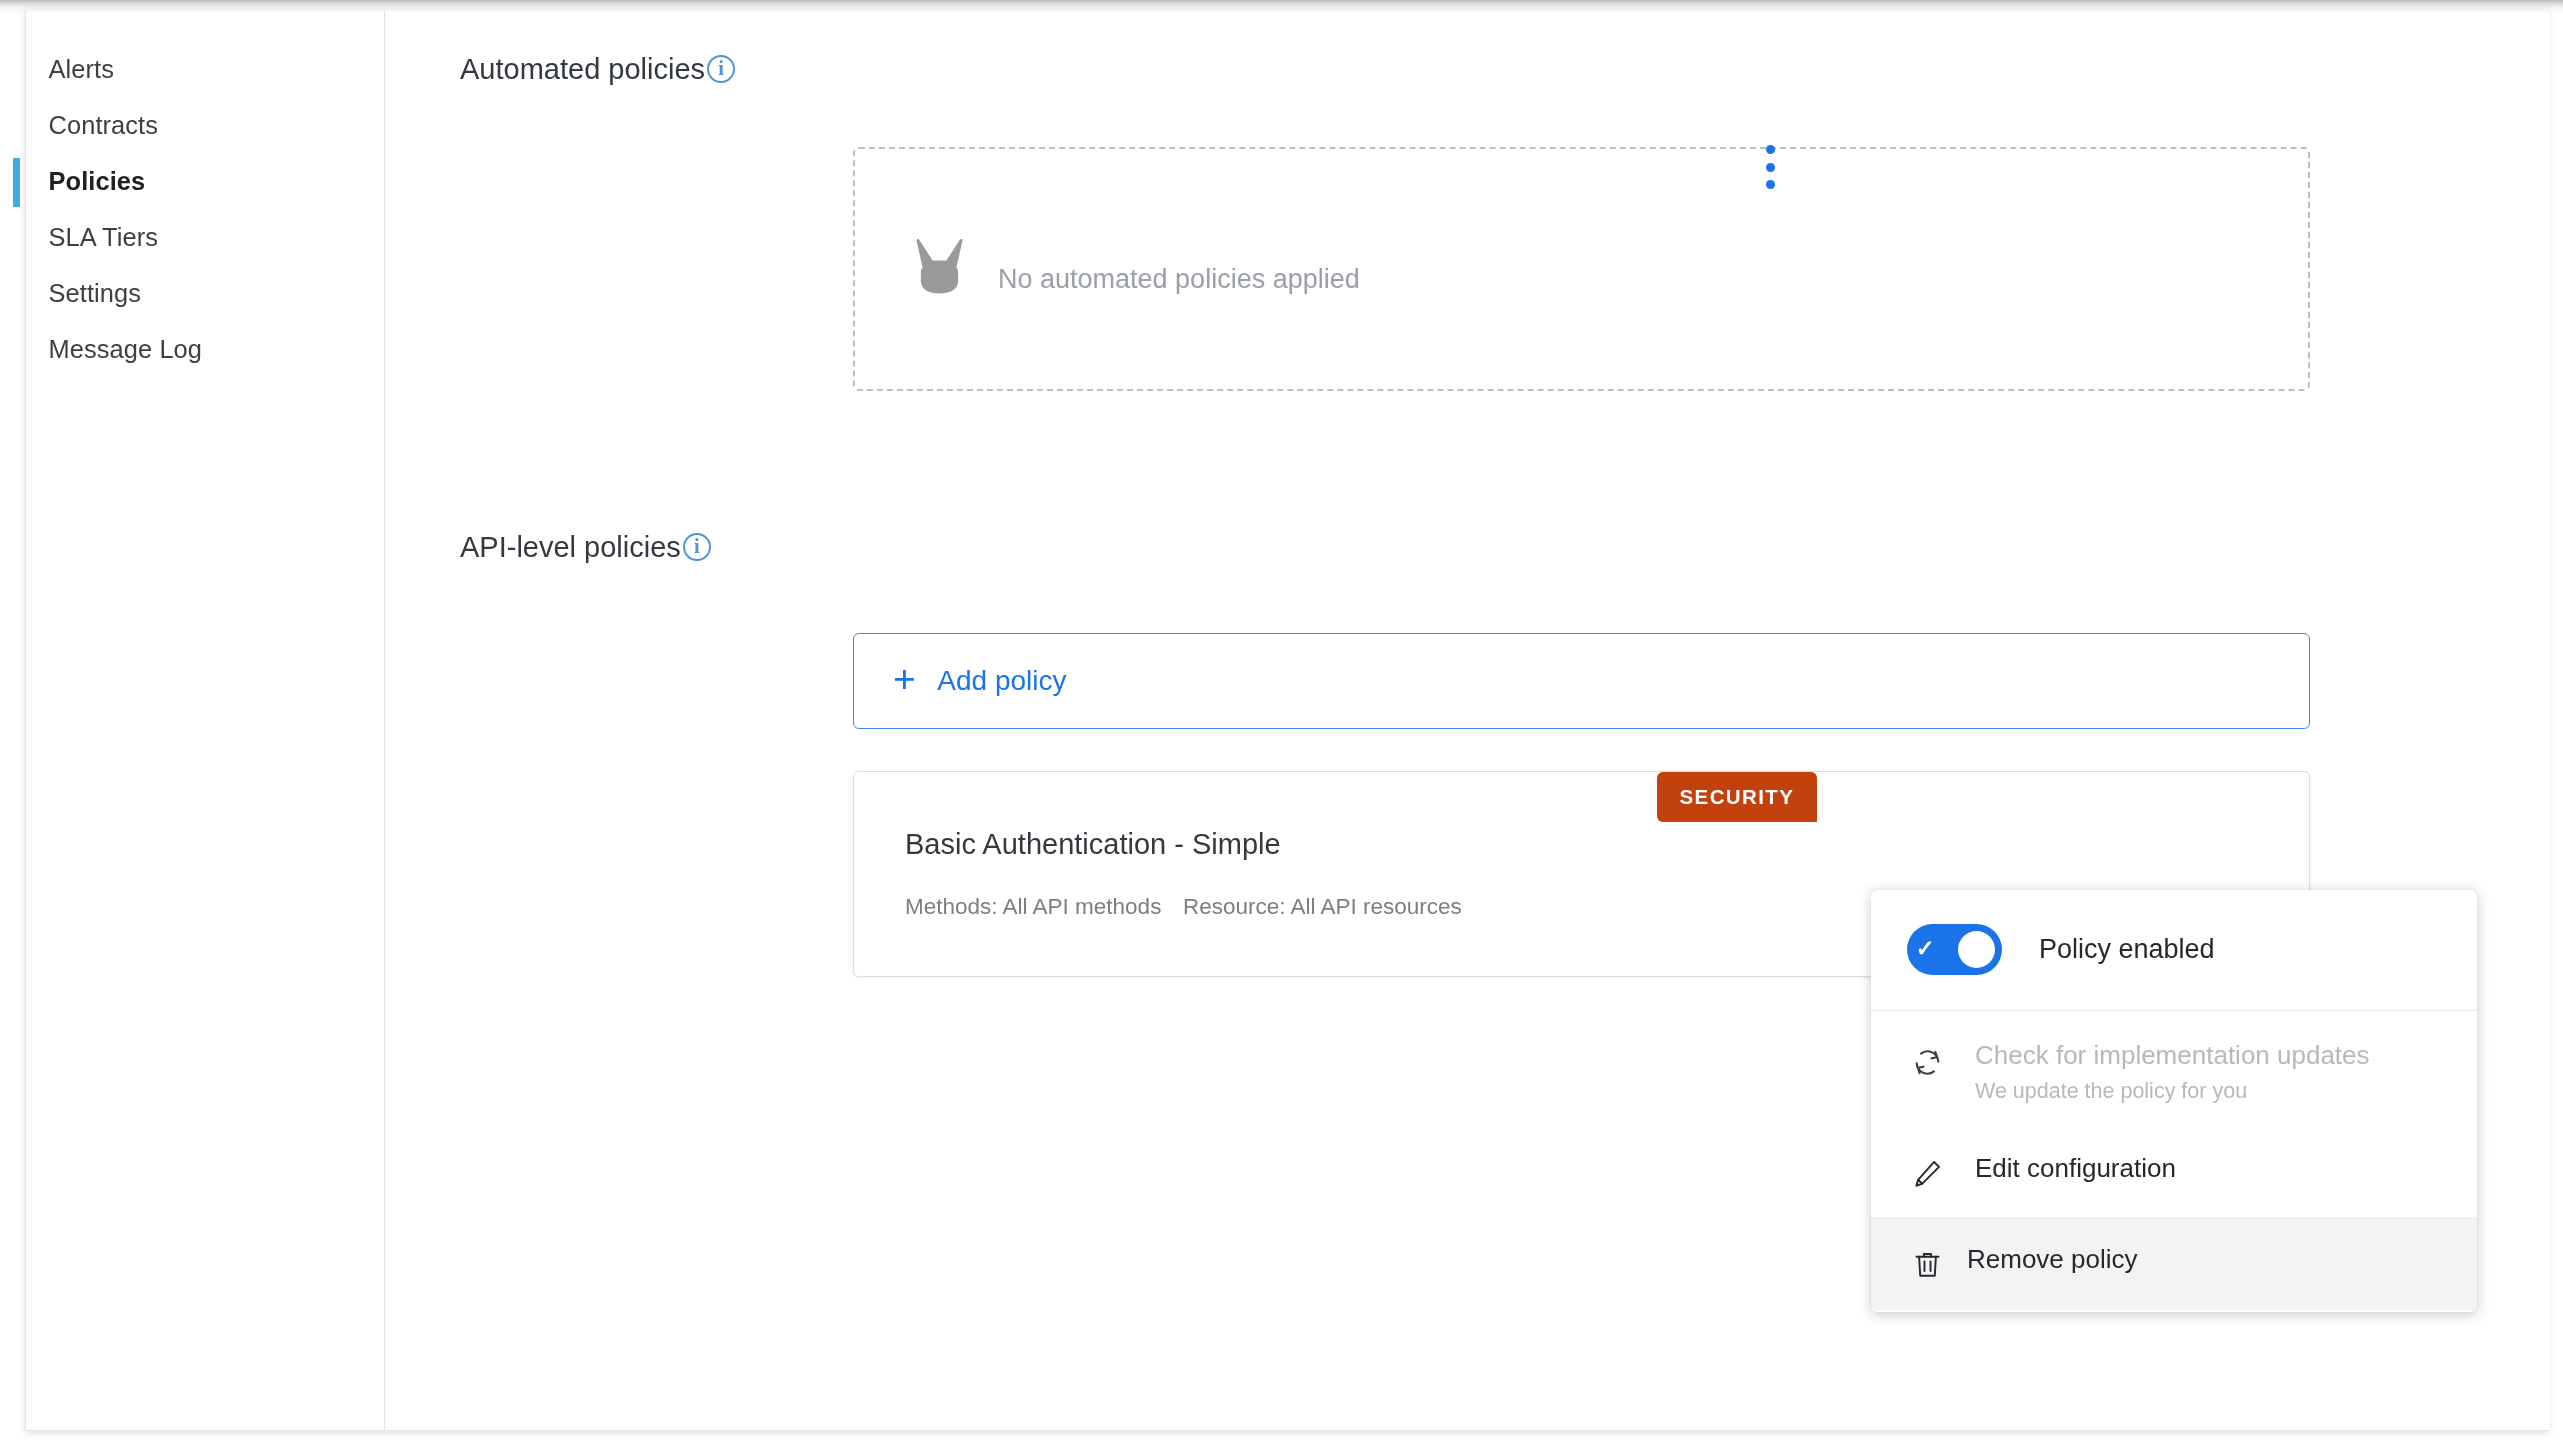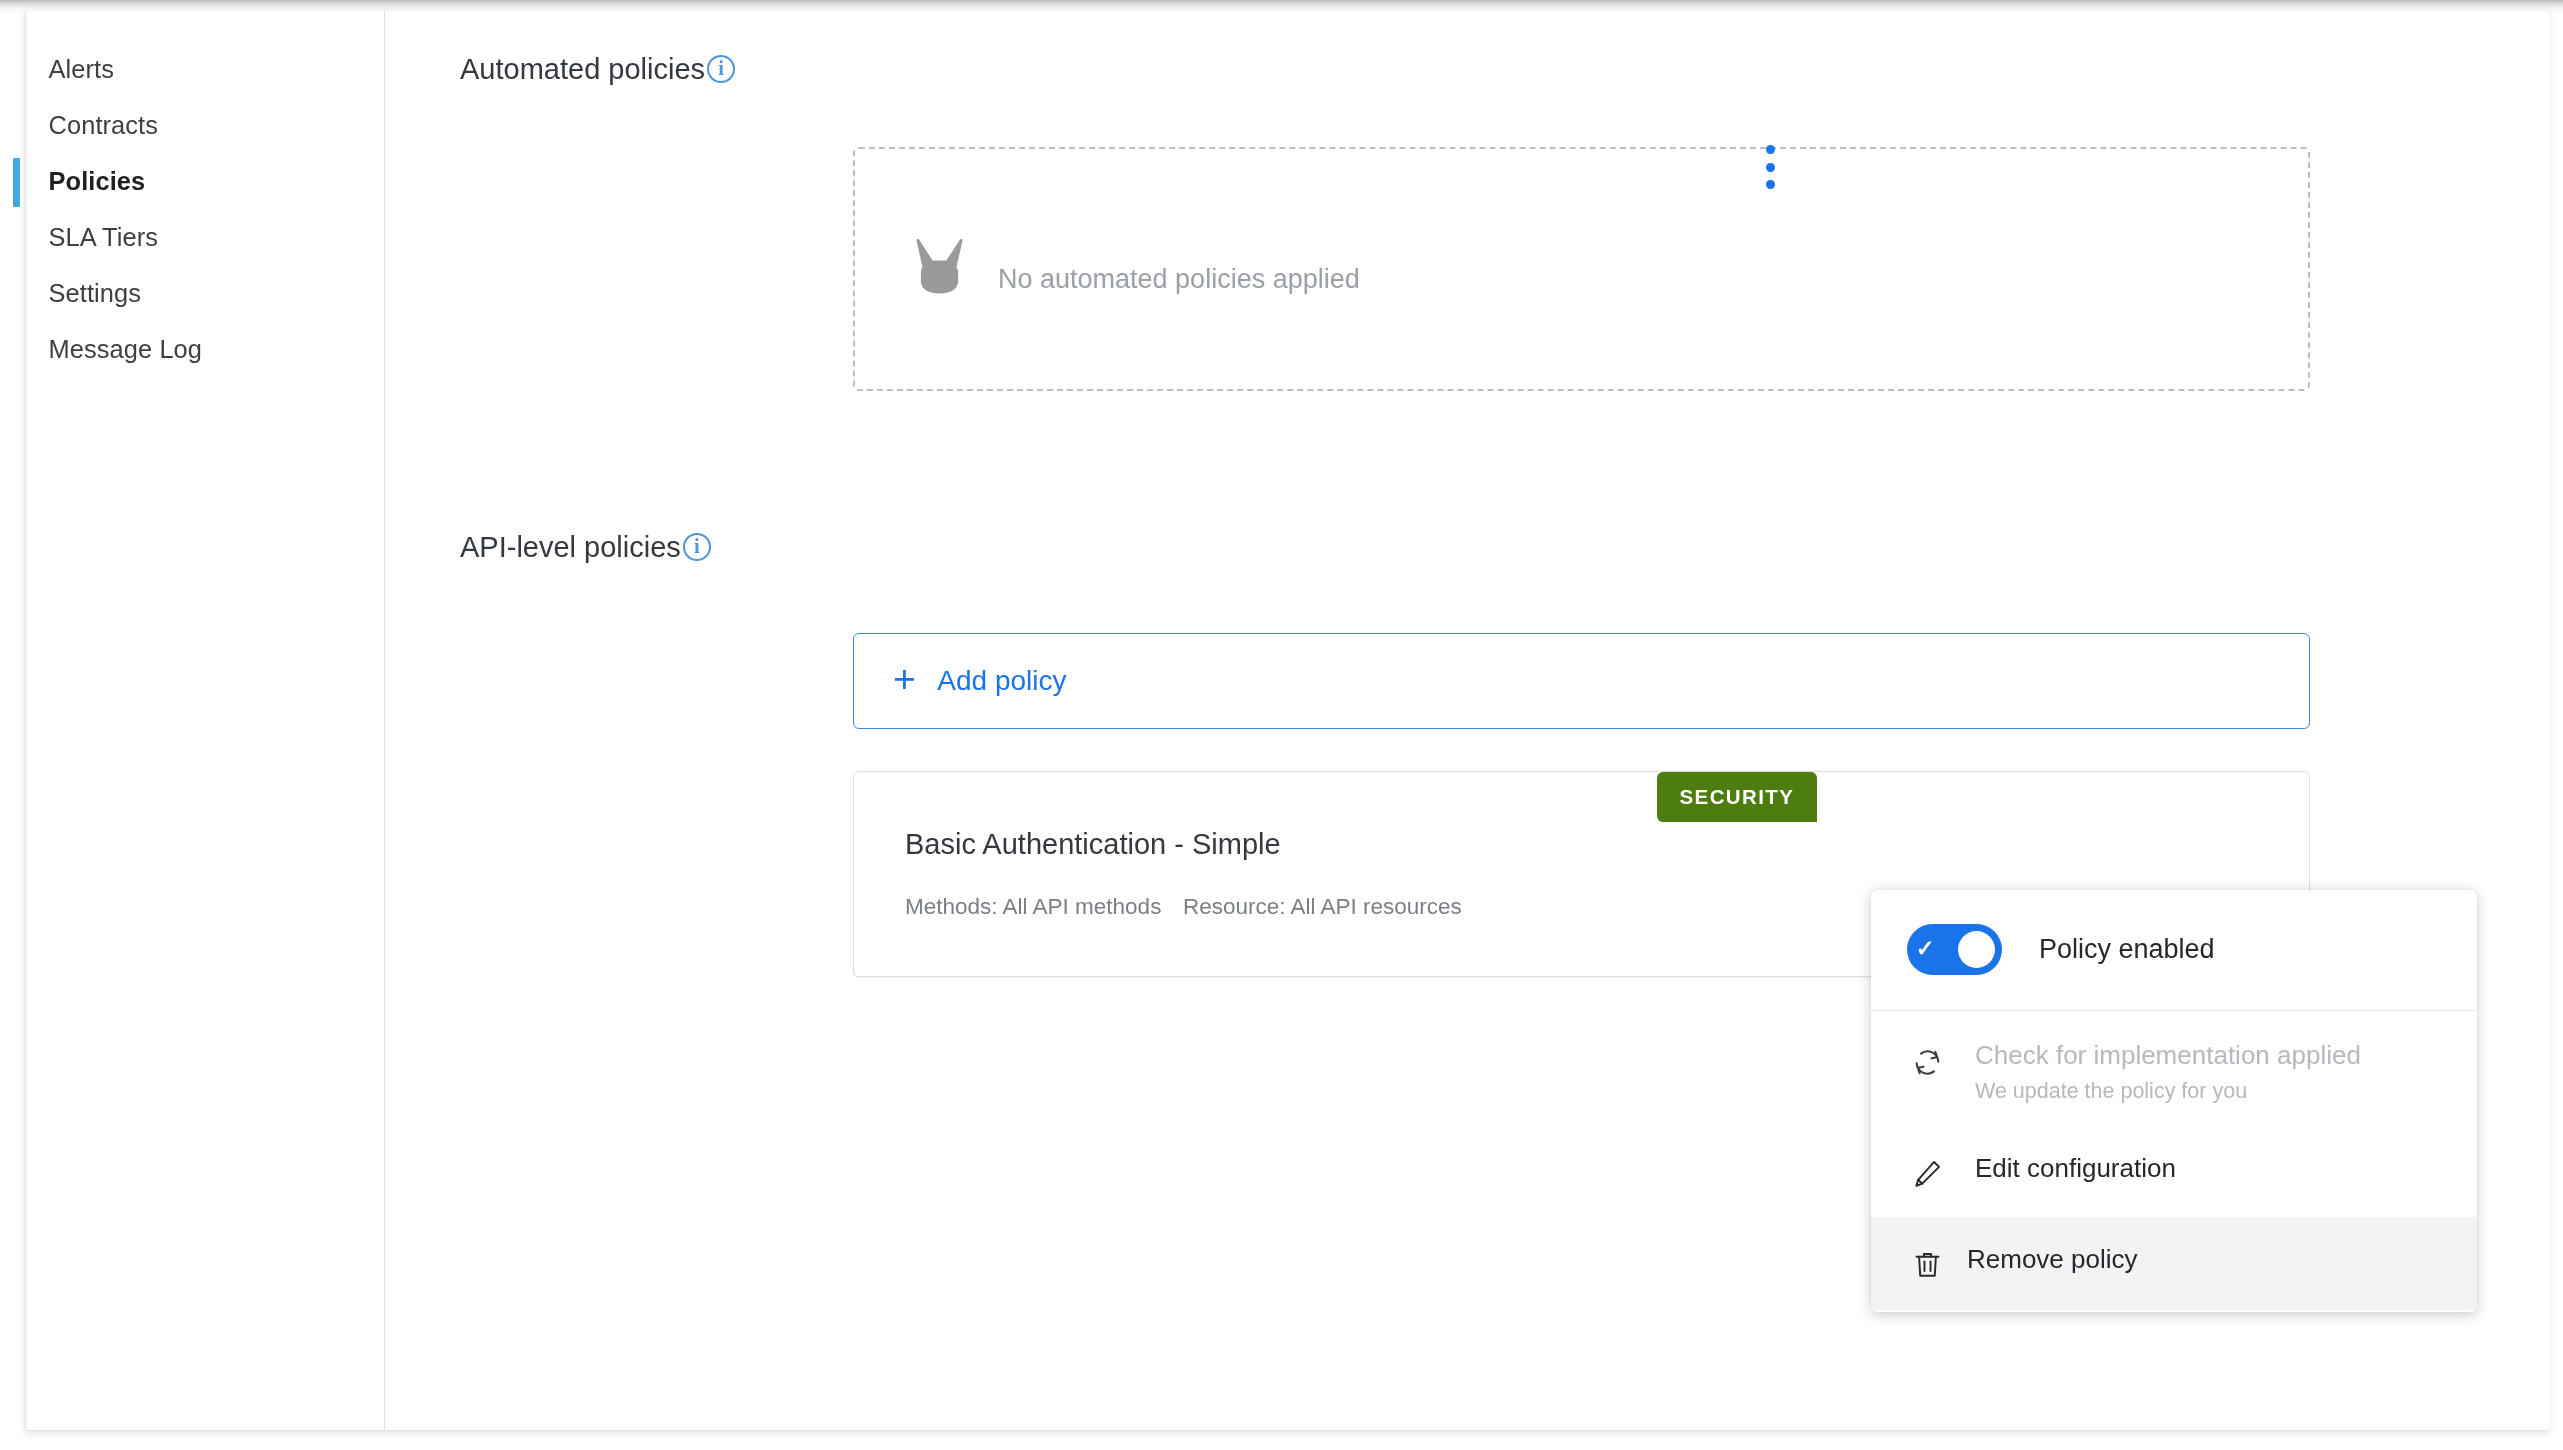--- a/index.html
+++ b/index.html
@@ -173,21 +173,21 @@
     background: #ffffff;
     border: 1px solid #dcdddf;
     border-radius: 5.9px;
     box-shadow: 0 1px 2.9px rgba(0,0,0,0.07);
   }
   #policy-badge {
     position: absolute;
     left: 1270px; top: 761px;
     height: 50px;
     padding: 0 22.5px;
-    background: #4d7c0f;
+    background: #c2410c;
     border-radius: 5.9px 5.9px 0 5.9px;
     color: #ffffff;
     font-size: 20.5px;
     font-weight: 700;
     letter-spacing: 1.4px;
     display: flex;
     align-items: center;
     justify-content: center;
     z-index: 12;
   }
@@ -409,21 +409,21 @@
       <div class="menu-item disabled" id="item-check-updates">
         <span class="menu-icon">
           <svg width="37" height="37" viewBox="0 0 24 24" fill="none" stroke="#3b3f43" stroke-width="1.35" stroke-linecap="round" stroke-linejoin="round" aria-hidden="true">
             <path d="M19 11.5a7 7 0 0 0-11.2-5.3"></path>
             <polyline points="17.1,5.0 18.2,8.6 14.6,9.3"></polyline>
             <path d="M5 12.5a7 7 0 0 0 11.2 5.3"></path>
             <polyline points="6.9,19.0 5.8,15.4 9.4,14.7"></polyline>
           </svg>
         </span>
         <span class="menu-text">
-          <span class="menu-label">Check for implementation applied</span>
+          <span class="menu-label">Check for implementation updates</span>
           <span class="menu-sub">We update the policy for you</span>
         </span>
       </div>
 
       <div class="menu-item" id="item-edit-config">
         <span class="menu-icon">
           <svg width="33" height="33" viewBox="0 0 24 24" fill="none" stroke="#26282b" stroke-width="1.4" stroke-linecap="round" stroke-linejoin="round" aria-hidden="true">
             <path d="M16.8 3.6 20.4 7.2 8.2 19.4 3.9 20.9 5.2 16.6 z"></path>
             <path d="M5.2 16.6 8.2 19.4"></path>
           </svg>

